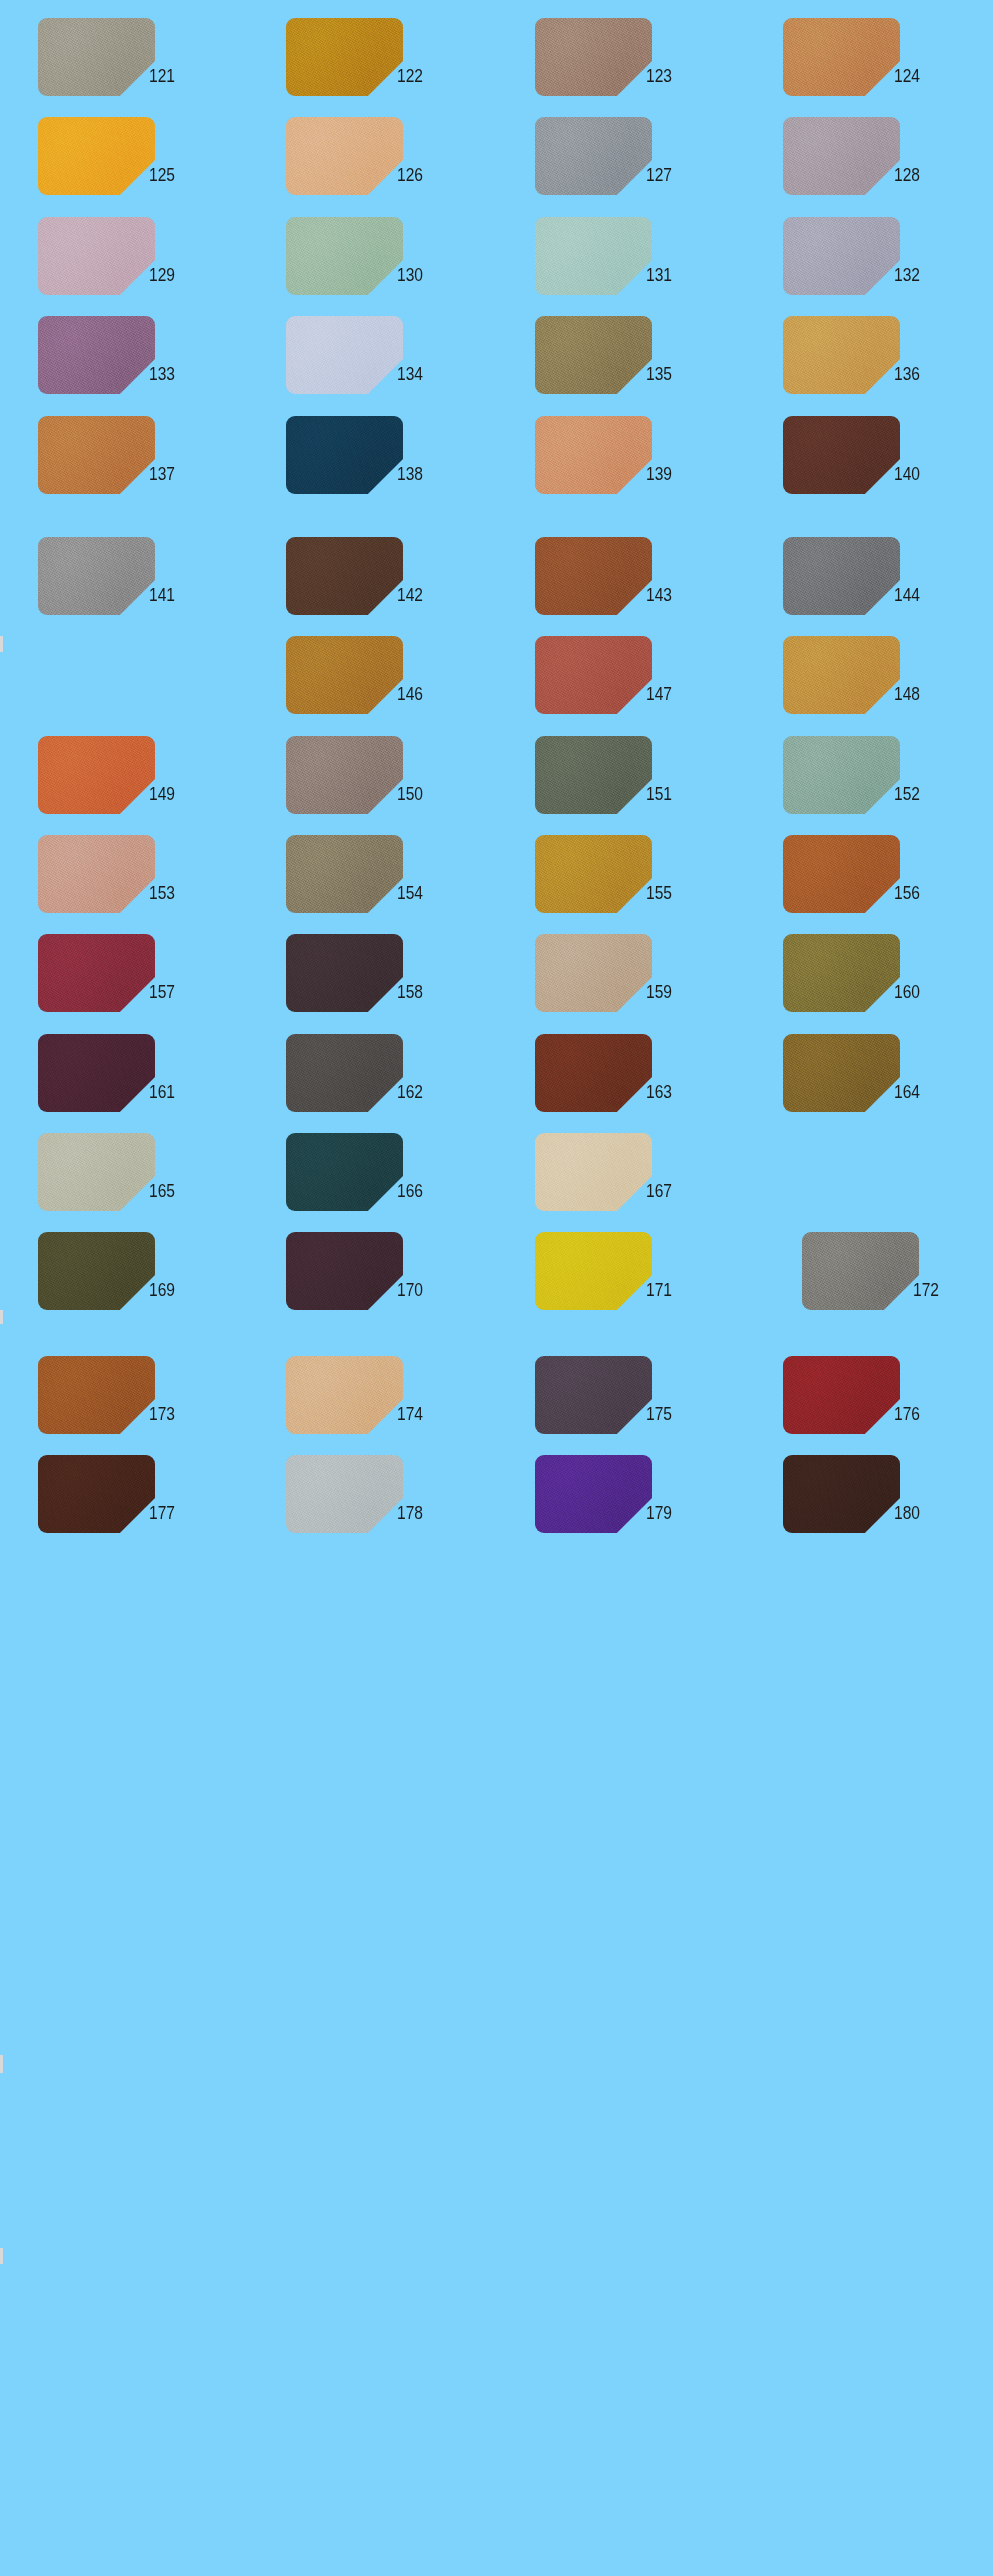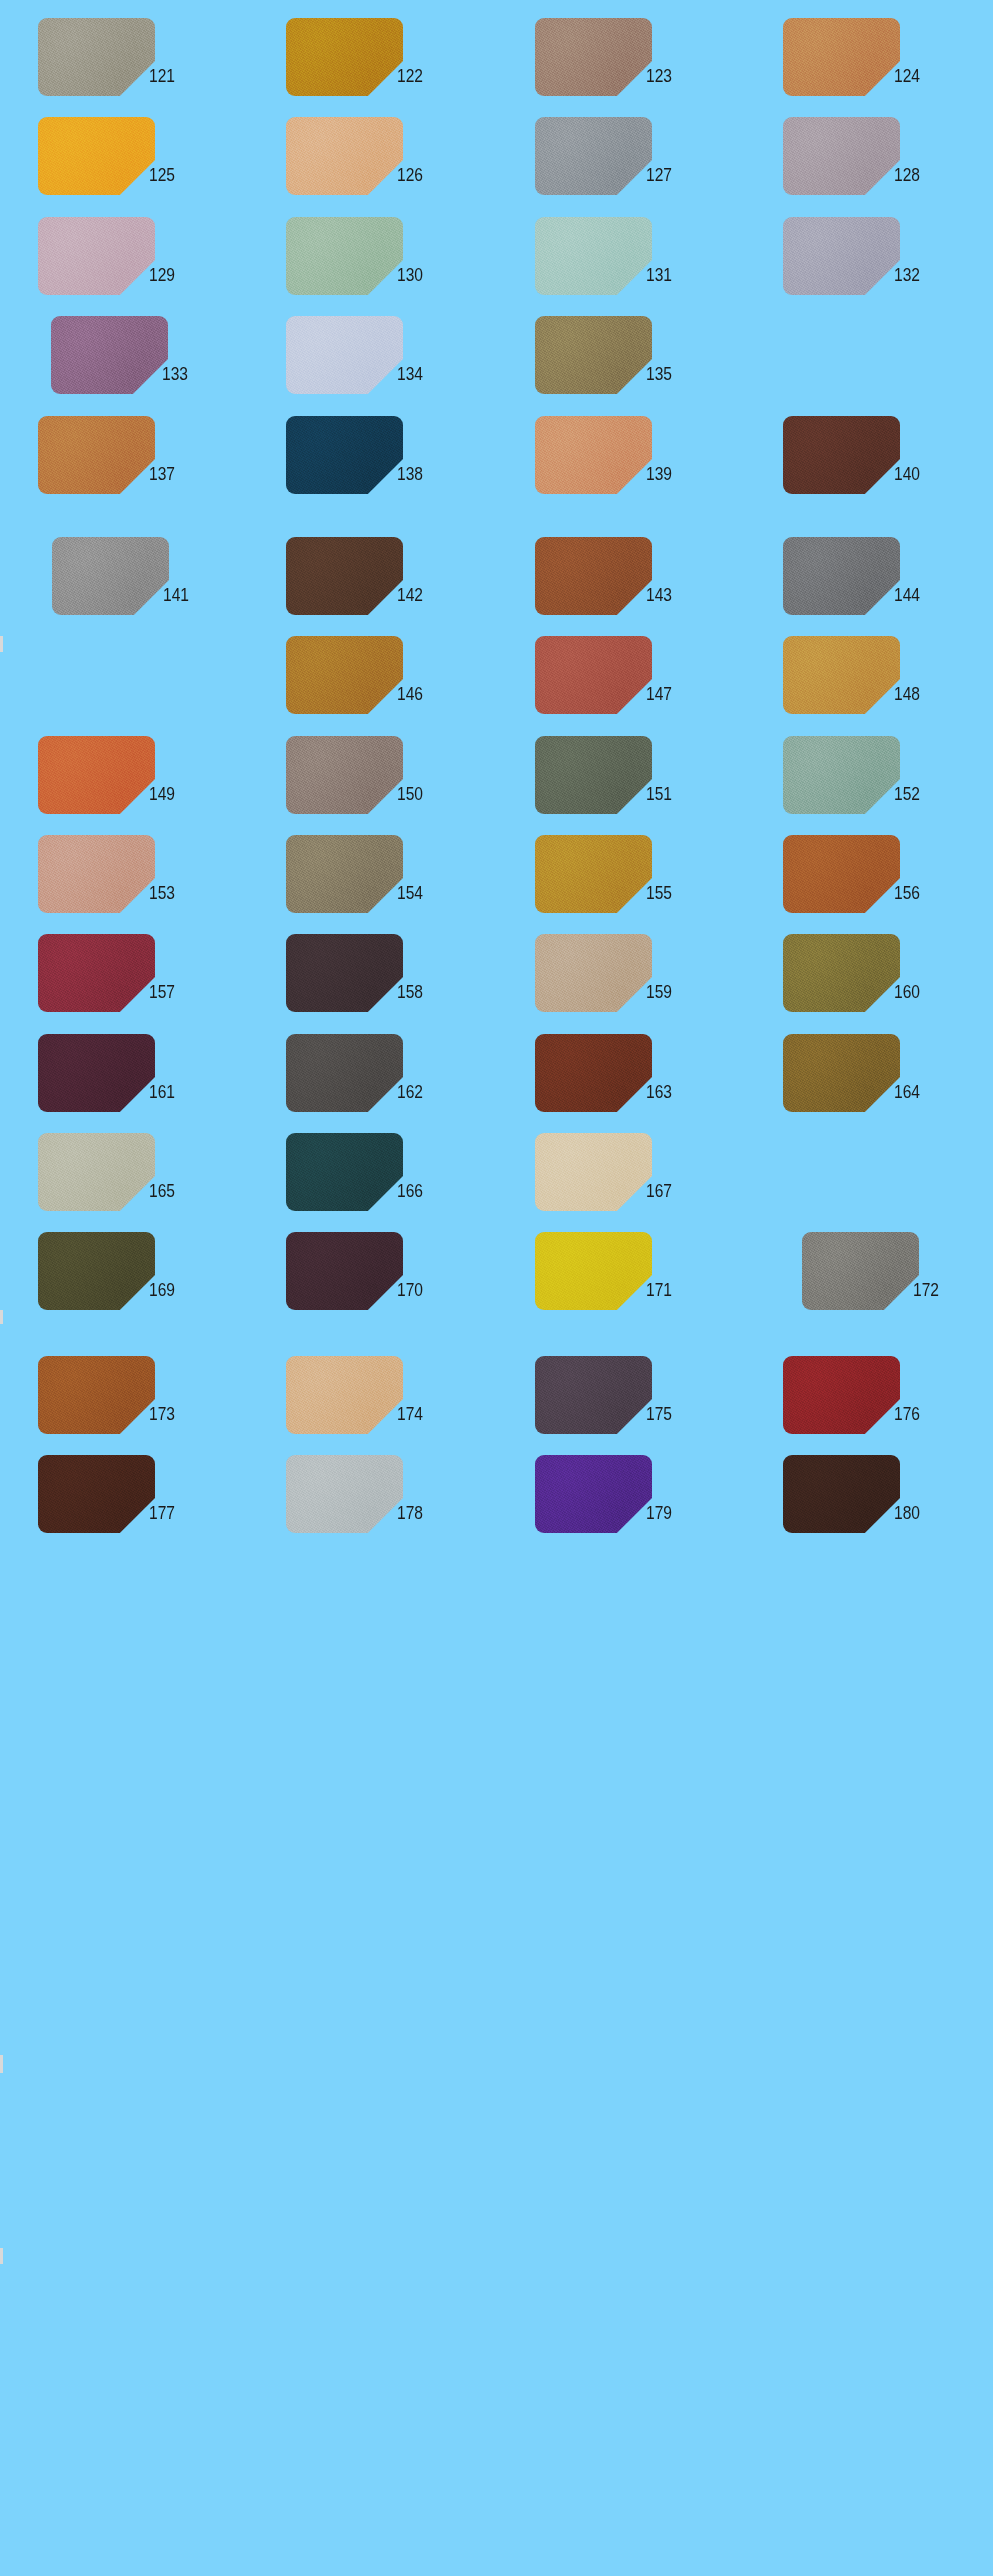--- a/index.html
+++ b/index.html
@@ -124,49 +124,53 @@
       <div class="chip-num">130</div>
     </div>
     <div class="cell" style="position: absolute; left: 497px; top: 199px;">
       <div class="chip" title="131" style="background-color: rgb(163, 200, 192);"></div>
       <div class="chip-num">131</div>
     </div>
     <div class="cell" style="position: absolute; left: 745px; top: 199px;">
       <div class="chip" title="132" style="background-color: rgb(163, 163, 180);"></div>
       <div class="chip-num">132</div>
     </div>
-    <div class="cell" style="position: absolute; left: 13px; top: 298px;">
+    <div class="cell" style="position: absolute; left: 0px; top: 298px;">
       <div class="chip" title="133" style="background-color: rgb(138, 101, 133);"></div>
       <div class="chip-num">133</div>
     </div>
     <div class="cell" style="position: absolute; left: 248px; top: 298px;">
       <div class="chip" title="134" style="background-color: rgb(194, 203, 223);"></div>
       <div class="chip-num">134</div>
     </div>
     <div class="cell" style="position: absolute; left: 497px; top: 298px;">
       <div class="chip" title="135" style="background-color: rgb(138, 123, 83);"></div>
       <div class="chip-num">135</div>
     </div>
+    <div class="cell" style="position: absolute; left: 745px; top: 298px;">
+      <div class="chip" title="136" style="background-color: rgb(199, 154, 78);"></div>
+      <div class="chip-num">136</div>
+    </div>
     <div class="cell" style="position: absolute; left: 0px; top: 398px;">
       <div class="chip" title="137" style="background-color: rgb(185, 118, 63);"></div>
       <div class="chip-num">137</div>
     </div>
     <div class="cell" style="position: absolute; left: 248px; top: 398px;">
       <div class="chip" title="138" style="background-color: rgb(18, 58, 82);"></div>
       <div class="chip-num">138</div>
     </div>
     <div class="cell" style="position: absolute; left: 497px; top: 398px;">
       <div class="chip" title="139" style="background-color: rgb(207, 144, 104);"></div>
       <div class="chip-num">139</div>
     </div>
     <div class="cell" style="position: absolute; left: 745px; top: 398px;">
       <div class="chip" title="140" style="background-color: rgb(90, 50, 40);"></div>
       <div class="chip-num">140</div>
     </div>
-    <div class="cell" style="position: absolute; left: 14px; top: 519px; padding-left: 48px;">
+    <div class="cell" style="position: absolute; left: 0px; top: 519px; padding-left: 48px;">
       <div class="chip" title="141" style="background-color: rgb(141, 141, 141);"></div>
       <div class="chip-num">141</div>
     </div>
     <div class="cell" style="position: absolute; left: 248px; top: 519px;">
       <div class="chip" title="142" style="background-color: rgb(83, 56, 42);"></div>
       <div class="chip-num">142</div>
     </div>
     <div class="cell" style="position: absolute; left: 497px; top: 519px;">
       <div class="chip" title="143" style="background-color: rgb(143, 79, 45);"></div>
       <div class="chip-num">143</div>

